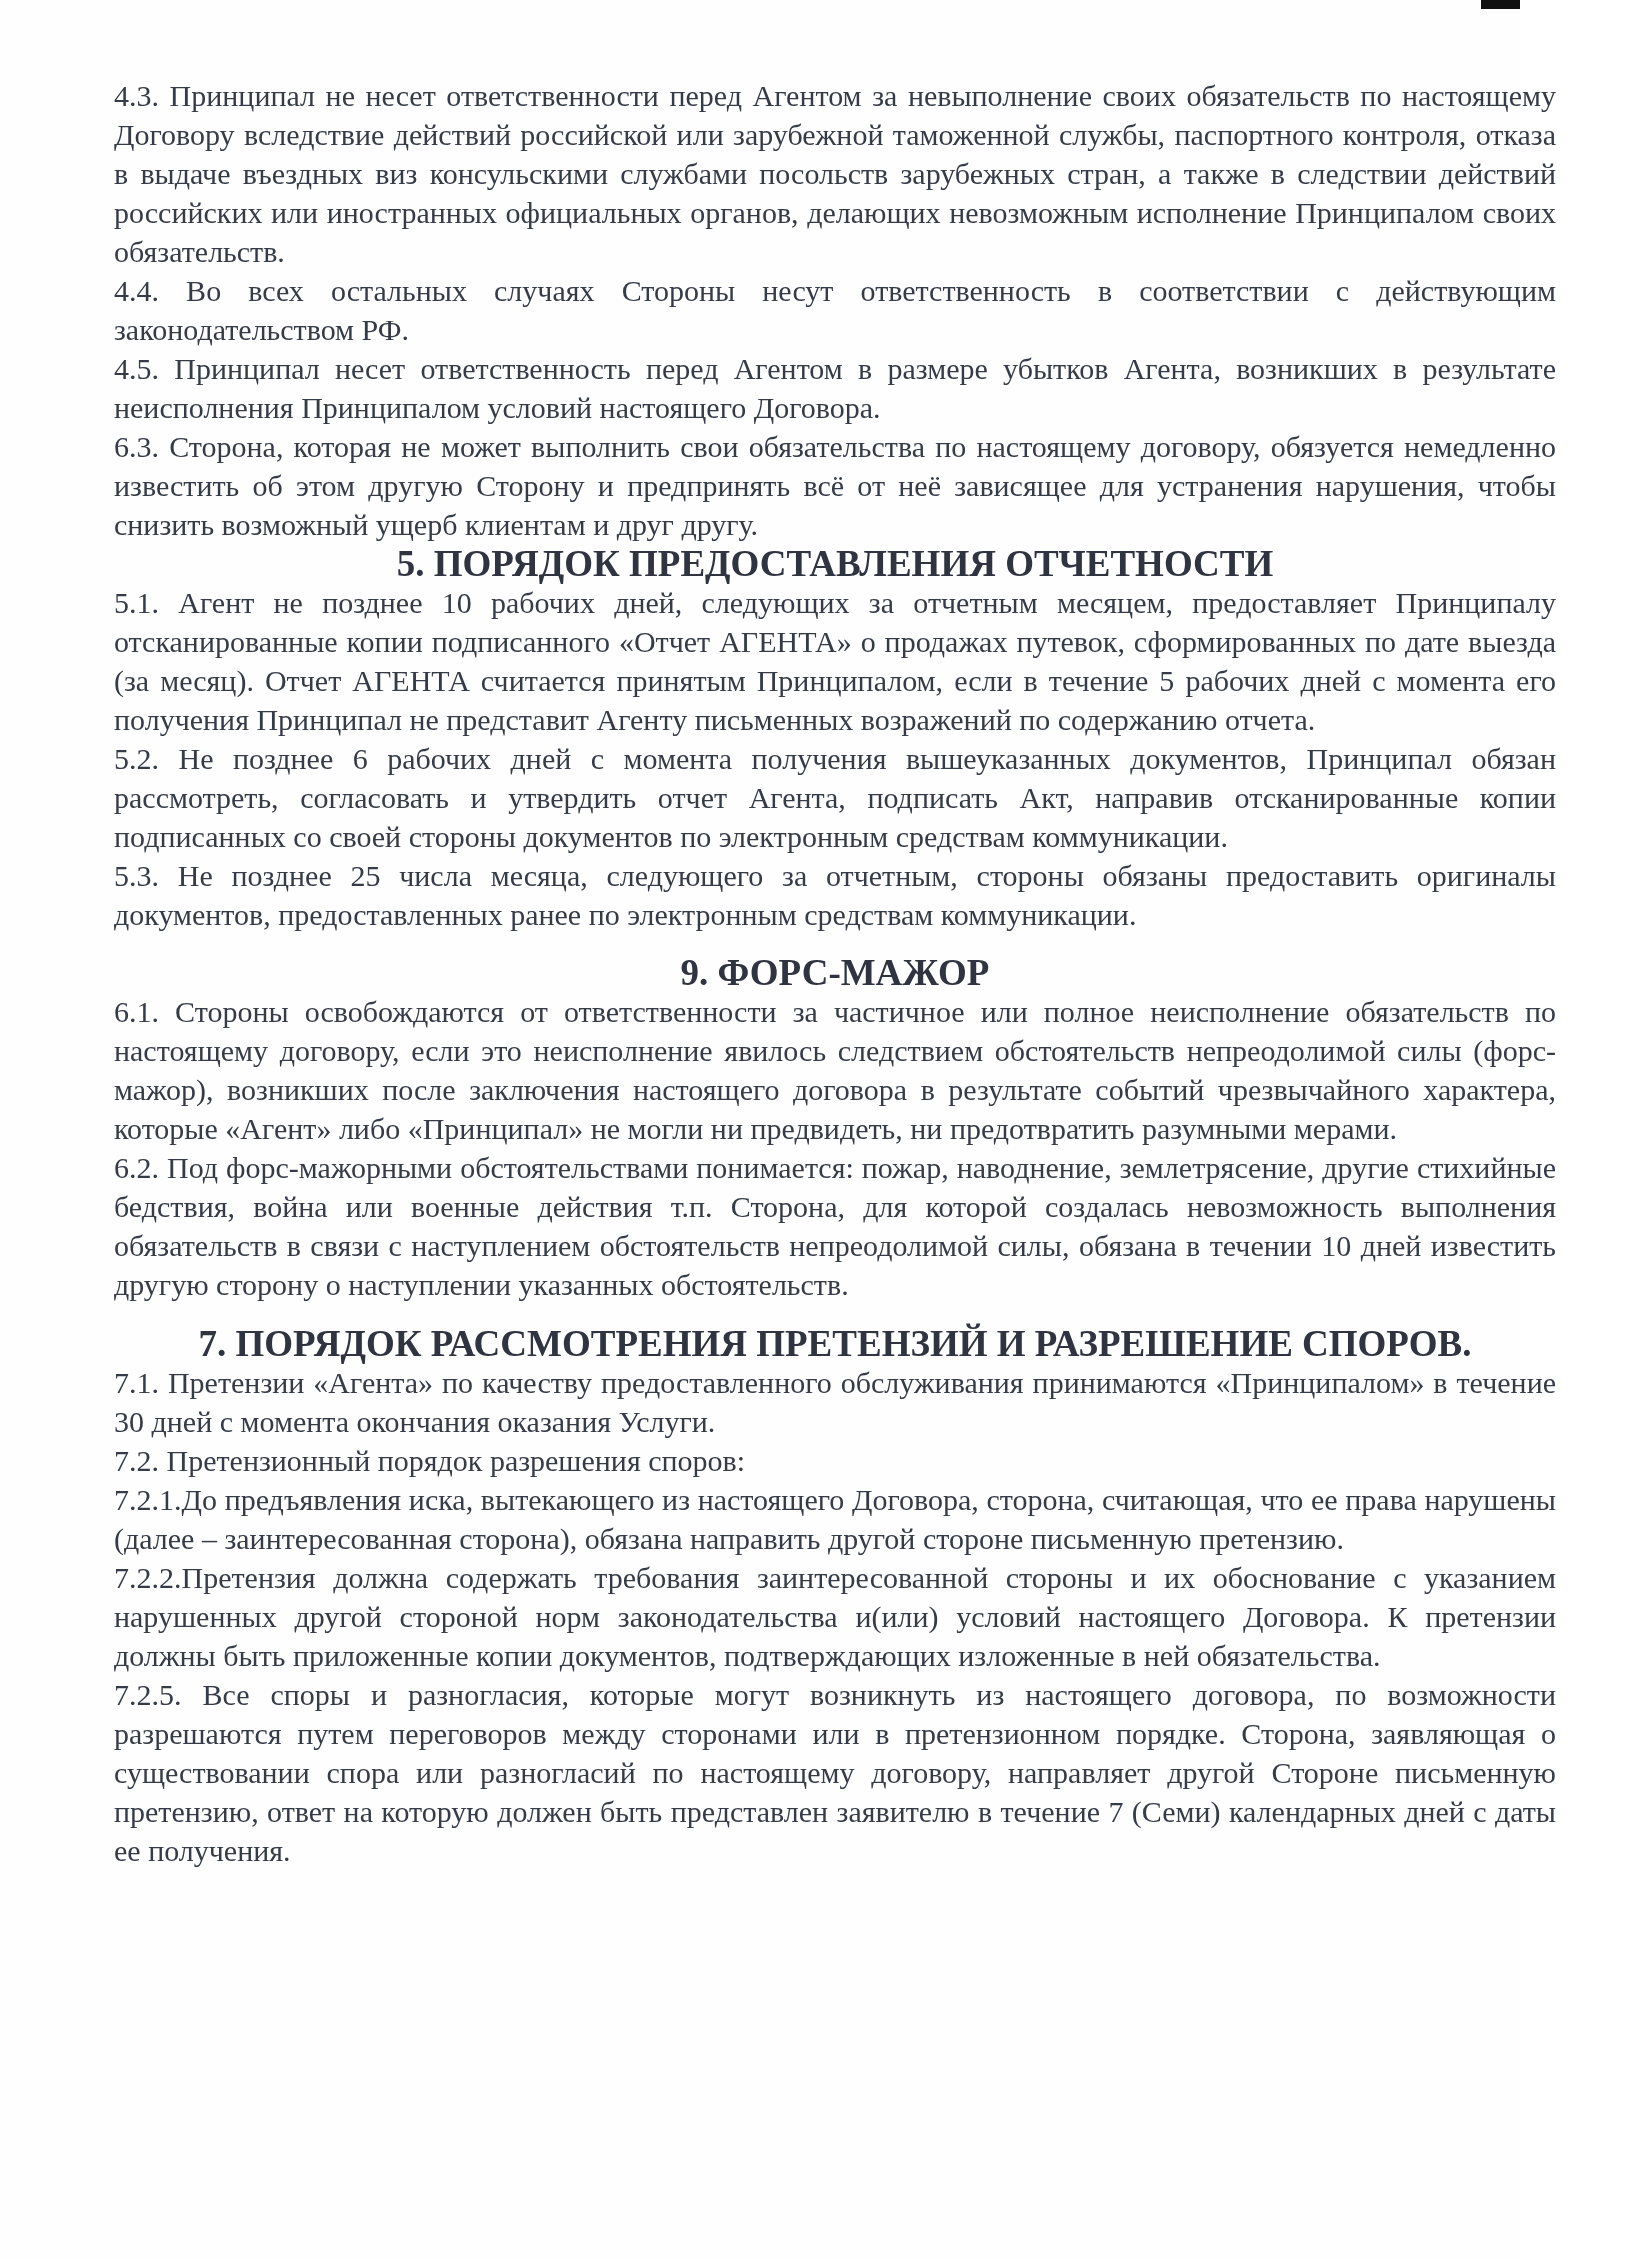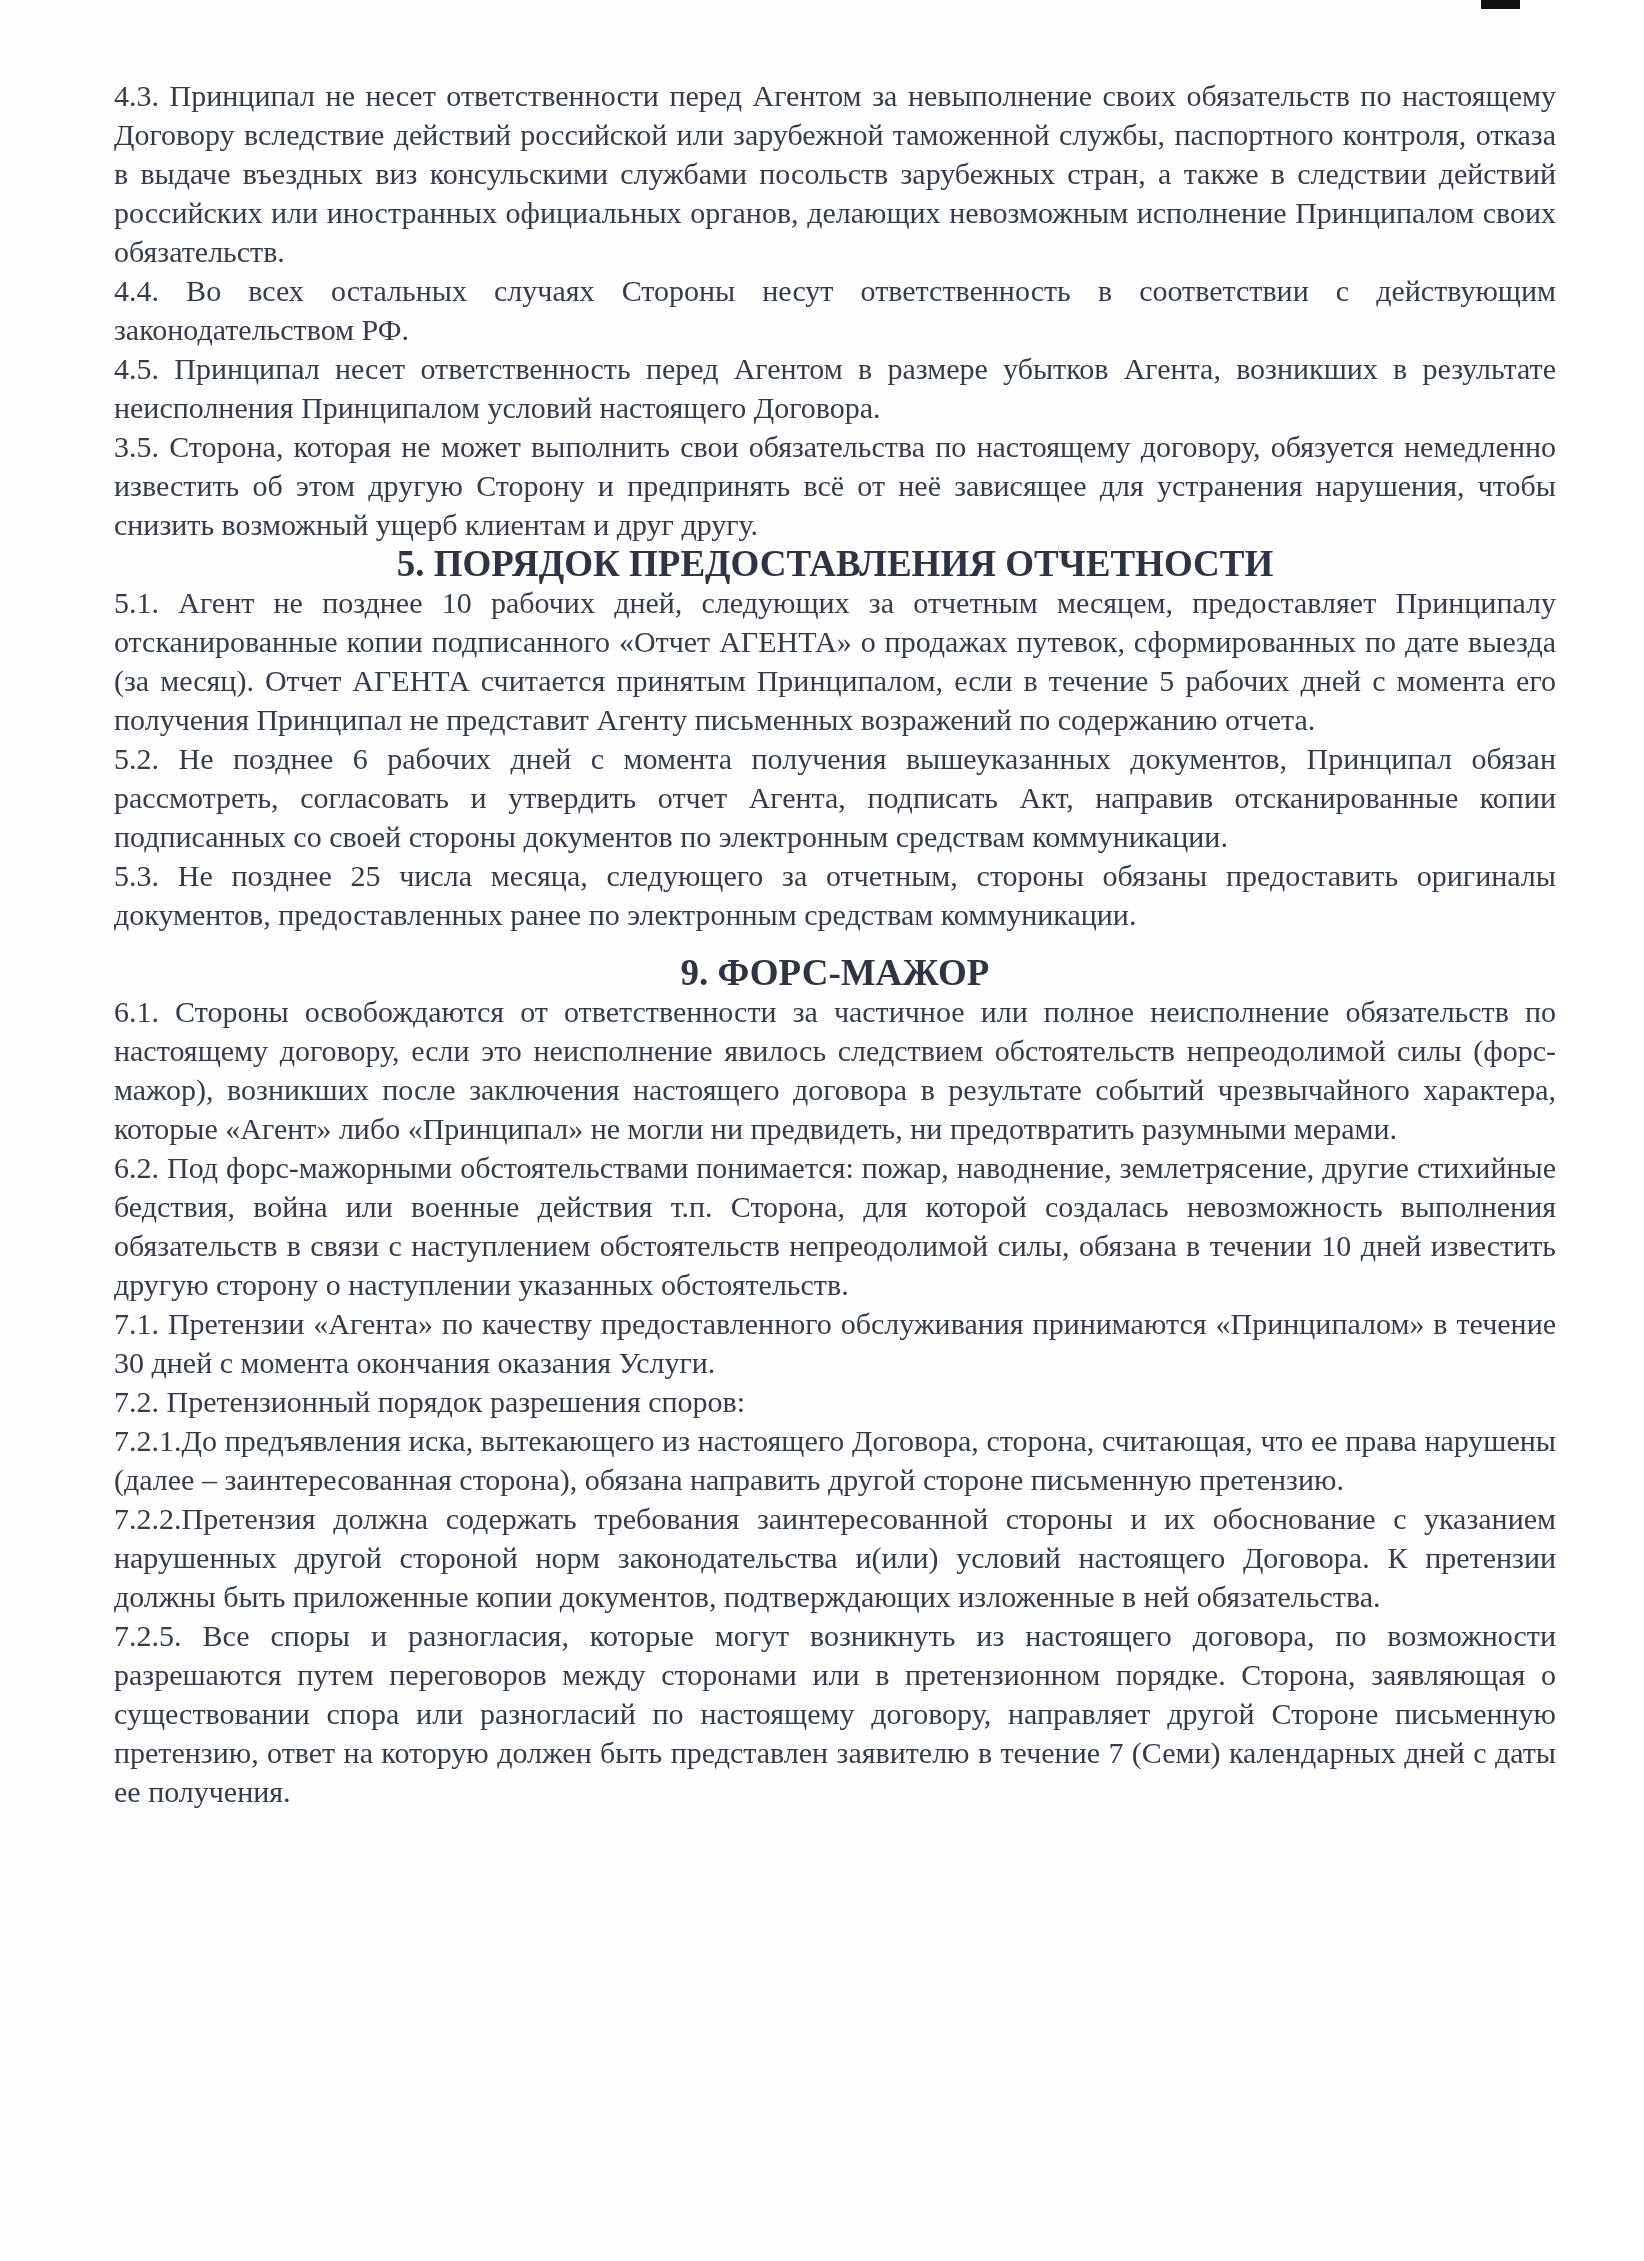--- a/index.html
+++ b/index.html
@@ -23,28 +23,29 @@
 </style>
 </head>
 <body>
 
 <div class="page">
   <div class="corner-mark"></div>
   <div class="content">
     <p class="para">4.3. Принципал не несет ответственности перед Агентом за невыполнение своих обязательств по настоящему Договору вследствие действий российской или зарубежной таможенной службы, паспортного контроля, отказа в выдаче въездных виз консульскими службами посольств зарубежных стран, а также в следствии действий российских или иностранных официальных органов, делающих невозможным исполнение Принципалом своих обязательств.</p>
     <p class="para">4.4. Во всех остальных случаях Стороны несут ответственность в соответствии с действующим законодательством РФ.</p>
     <p class="para">4.5. Принципал несет ответственность перед Агентом в размере убытков Агента, возникших в результате неисполнения Принципалом условий настоящего Договора.</p>
-    <p class="para">3.5. Сторона, которая не может выполнить свои обязательства по настоящему договору, обязуется немедленно известить об этом другую Сторону и предпринять всё от неё зависящее для устранения нарушения, чтобы снизить возможный ущерб клиентам и друг другу.</p>
+    <p class="para">6.3. Сторона, которая не может выполнить свои обязательства по настоящему договору, обязуется немедленно известить об этом другую Сторону и предпринять всё от неё зависящее для устранения нарушения, чтобы снизить возможный ущерб клиентам и друг другу.</p>
     <h2 class="heading">5. ПОРЯДОК ПРЕДОСТАВЛЕНИЯ ОТЧЕТНОСТИ</h2>
     <p class="para">5.1. Агент не позднее 10 рабочих дней, следующих за отчетным месяцем, предоставляет Принципалу отсканированные копии подписанного «Отчет АГЕНТА» о продажах путевок, сформированных по дате выезда (за месяц). Отчет АГЕНТА считается принятым Принципалом, если в течение 5 рабочих дней с момента его получения Принципал не представит Агенту письменных возражений по содержанию отчета.</p>
     <p class="para">5.2. Не позднее 6 рабочих дней с момента получения вышеуказанных документов, Принципал обязан рассмотреть, согласовать и утвердить отчет Агента, подписать Акт, направив отсканированные копии подписанных со своей стороны документов по электронным средствам коммуникации.</p>
     <p class="para">5.3. Не позднее 25 числа месяца, следующего за отчетным, стороны обязаны предоставить оригиналы документов, предоставленных ранее по электронным средствам коммуникации.</p>
     <h2 class="heading gap">9. ФОРС-МАЖОР</h2>
     <p class="para">6.1.  Стороны освобождаются от ответственности за частичное или полное неисполнение обязательств по настоящему договору, если это неисполнение явилось следствием обстоятельств непреодолимой силы (форс-мажор), возникших после заключения настоящего договора в результате событий чрезвычайного характера, которые «Агент» либо «Принципал» не могли ни предвидеть, ни предотвратить разумными мерами.</p>
     <p class="para">6.2. Под форс-мажорными обстоятельствами понимается: пожар, наводнение, землетрясение, другие стихийные бедствия, война или военные действия т.п. Сторона, для которой создалась невозможность выполнения обязательств в связи с наступлением обстоятельств непреодолимой силы, обязана в течении 10 дней известить другую сторону о наступлении указанных обстоятельств.</p>
+    <h2 class="heading gap">7. ПОРЯДОК РАССМОТРЕНИЯ ПРЕТЕНЗИЙ И РАЗРЕШЕНИЕ СПОРОВ.</h2>
     <p class="para">7.1. Претензии «Агента» по качеству предоставленного обслуживания принимаются «Принципалом» в течение 30 дней с момента окончания оказания Услуги.</p>
     <p class="para">7.2. Претензионный порядок разрешения споров:</p>
     <p class="para">7.2.1.До предъявления иска, вытекающего из настоящего Договора, сторона, считающая, что ее права нарушены (далее – заинтересованная сторона), обязана направить другой стороне письменную претензию.</p>
     <p class="para">7.2.2.Претензия должна содержать требования заинтересованной стороны и их обоснование с указанием нарушенных другой стороной норм законодательства и(или) условий настоящего Договора. К претензии должны быть приложенные копии документов, подтверждающих изложенные в ней обязательства.</p>
     <p class="para">7.2.5. Все споры и разногласия, которые могут возникнуть из настоящего договора, по возможности разрешаются путем переговоров между сторонами или в претензионном порядке. Сторона, заявляющая о существовании спора или разногласий по настоящему договору, направляет другой Стороне письменную претензию, ответ на которую должен быть представлен заявителю в течение 7 (Семи) календарных дней с даты ее получения.</p>
   </div>
 </div>
 
 
 </body></html>

